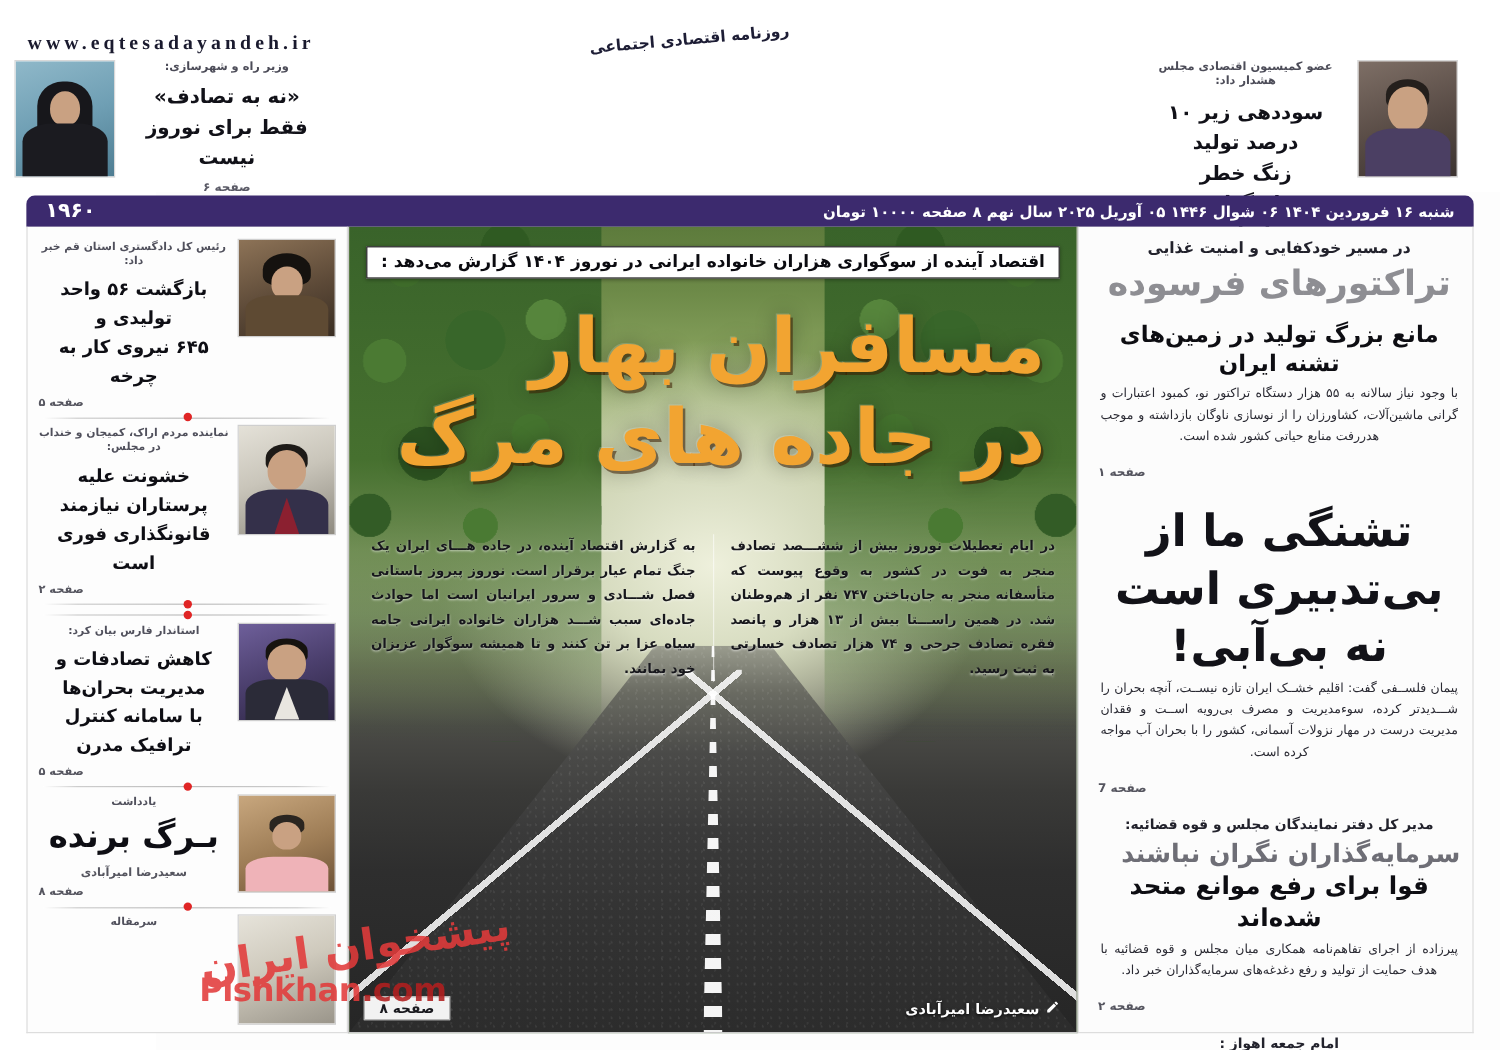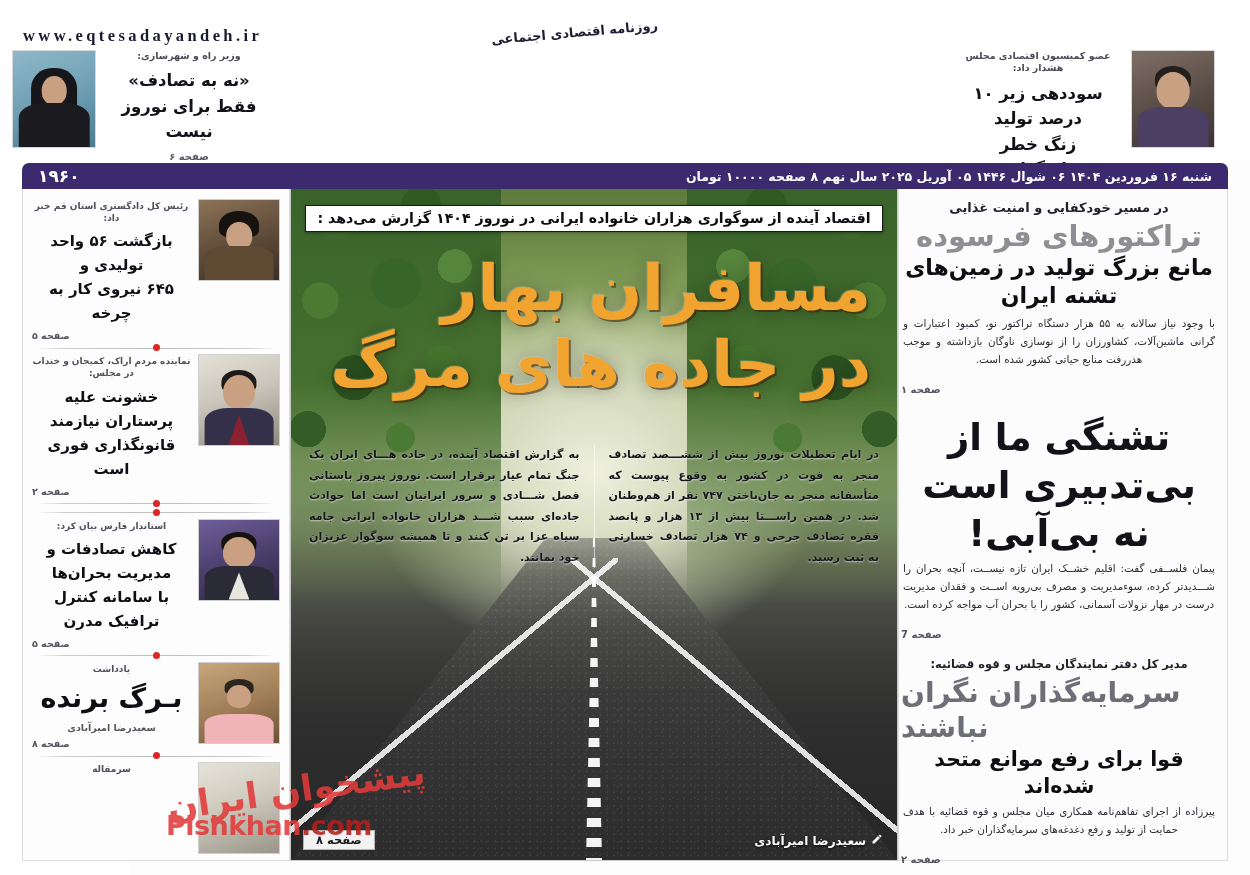--- a/index.html
+++ b/index.html
@@ -156,21 +156,21 @@
     gap: 0;
   }
 
   
   .col-right {
     width: 330px;
     flex: 0 0 330px;
     background: #fcfcfc;
     border: 1px solid #dddddd;
     border-top: none;
-    padding: 8px 10px 4px 2px;
+    padding: 8px 10px 4px 16px;
     display: flex;
     flex-direction: column;
   }
 
   .story { padding: 2px 0 4px 0; }
 
   .story-kicker {
     font-size: 11.5px;
     text-align: center;
     color: #22222c;
@@ -183,42 +183,42 @@
   .story-head-gray {
     font-size: 29px;
     font-weight: 900;
     color: #8e8e93;
     text-align: center;
     line-height: 1.12;
     letter-spacing: -0.6px;
     margin: 1px 0;
   }
   .story-head-black {
-    font-size: 22px;
+    font-size: 19px;
     font-weight: 900;
     color: #0d0d12;
     text-align: center;
     line-height: 1.3;
     letter-spacing: -0.4px;
-    margin: 1px 0 4px 0;
+    margin: 14px 0 4px 0;
   }
   .story-head-big {
     font-size: 37px;
     font-weight: 900;
     color: #121218;
     text-align: center;
     line-height: 1.17;
     letter-spacing: -1.4px;
     margin: 5px 0;
   }
   .story-head-mid-gray {
-    font-size: 28px;
+    font-size: 21px;
     font-weight: 900;
     color: #6e6e76;
-    text-align: left;
+    text-align: right;
     line-height: 1.25;
     letter-spacing: -0.5px;
     margin: 3px 0 1px 0;
   }
   .story-head-mid-black {
     font-size: 20.5px;
     font-weight: 900;
     color: #0d0d12;
     text-align: center;
     line-height: 1.3;

